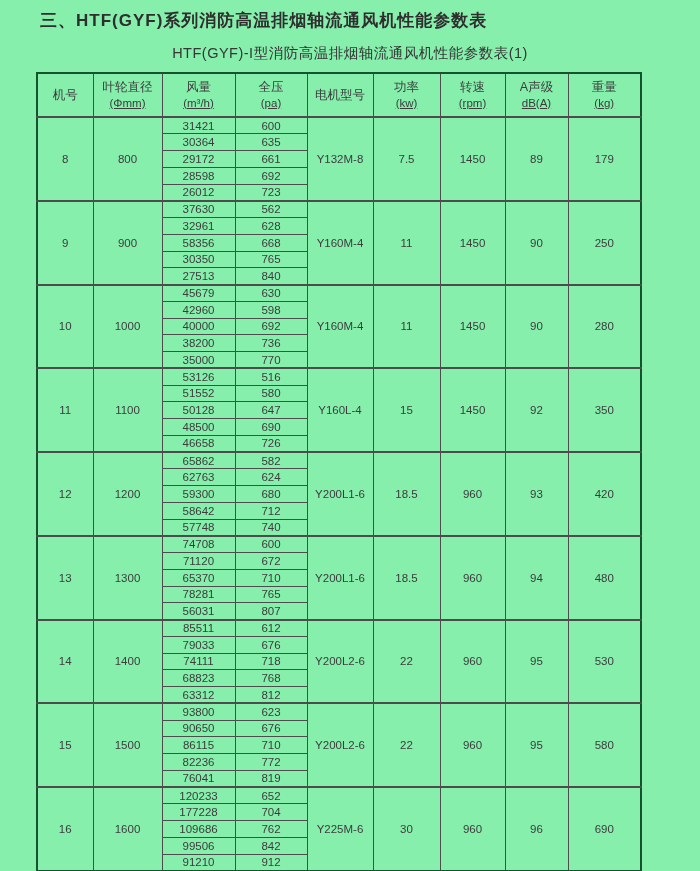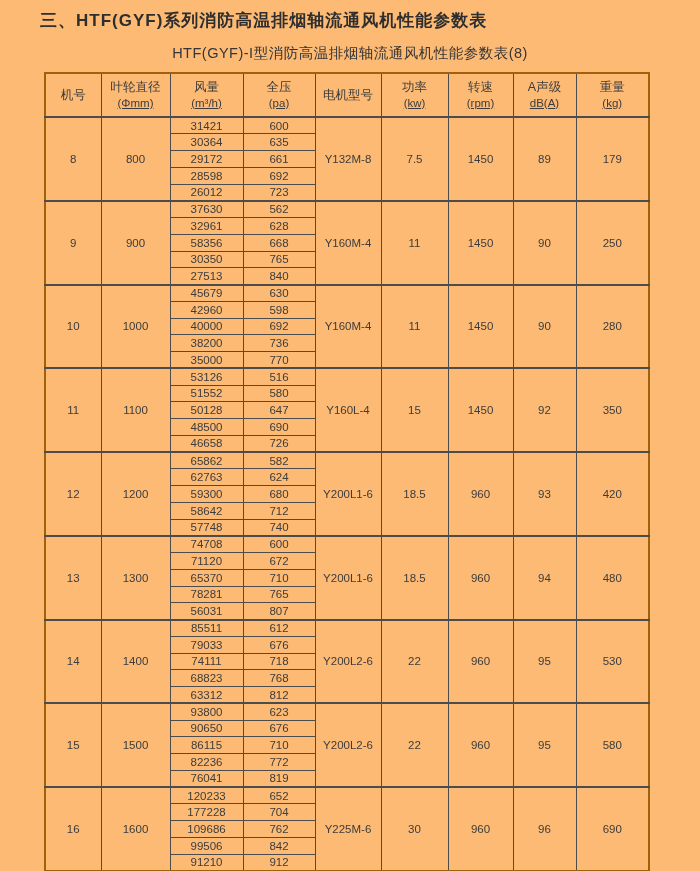--- a/index.html
+++ b/index.html
@@ -2,33 +2,33 @@
 <html><head>
 <meta charset="utf-8">
 <style>
   * { margin:0; padding:0; box-sizing:border-box; }
   html,body { background:#ffffff; }
   body {
     width:700px; height:871px; position:relative; overflow:hidden;
     font-family:"Liberation Sans","DejaVu Sans",sans-serif;
     color:#3a3a3a;
   }
-  .page { position:absolute; inset:0; background:#fdba74; }
+  .page { position:absolute; inset:0; background:#86efac; }
   .page-title {
     position:absolute; left:40px; top:9px;
     font-size:17px; font-weight:bold; color:#2e2e2e; letter-spacing:1px;
   }
   .page-subtitle {
     position:absolute; top:44px; left:0; width:100%;
     text-align:center; font-size:14.5px; color:#363636; letter-spacing:0.5px;
   }
   table.params {
-    position:absolute; left:44px; top:72px; width:604px;
+    position:absolute; left:36px; top:72px; width:604px;
     border-collapse:collapse; table-layout:fixed;
-    border:2px solid #a16207;
+    border:2px solid #14532d;
   }
   .params th, .params td {
     border:1px solid #4c4c4c;
     text-align:center; vertical-align:middle;
     font-weight:normal; color:#3c3c3c;
     overflow:hidden; white-space:nowrap;
   }
   .params thead th { height:44px; font-size:12.5px; line-height:1.3; padding:2px 0; }
   .params thead .h1, .params thead .h2 { display:block; }
   .params thead .h2 { font-size:11.5px;text-decoration:underline; }
@@ -36,21 +36,21 @@
   .params tbody tr { height:16.75px; }
   .params tbody td { font-size:11.5px; padding:0 2px; }
   .params tbody tr.group-start td { border-top-width:2px; }
 </style>
 </head>
 <body>
 
 <div class="page">
 
   <div class="page-title">三、HTF(GYF)系列消防高温排烟轴流通风机性能参数表</div>
-  <div class="page-subtitle">HTF(GYF)-I型消防高温排烟轴流通风机性能参数表(8)</div>
+  <div class="page-subtitle">HTF(GYF)-I型消防高温排烟轴流通风机性能参数表(1)</div>
 
   <table class="params">
     <colgroup>
       <col style="width:56px">
         <col style="width:69px">
         <col style="width:73px">
       <col style="width:72px">
         <col style="width:66px">
         <col style="width:67px">
       <col style="width:65px">

